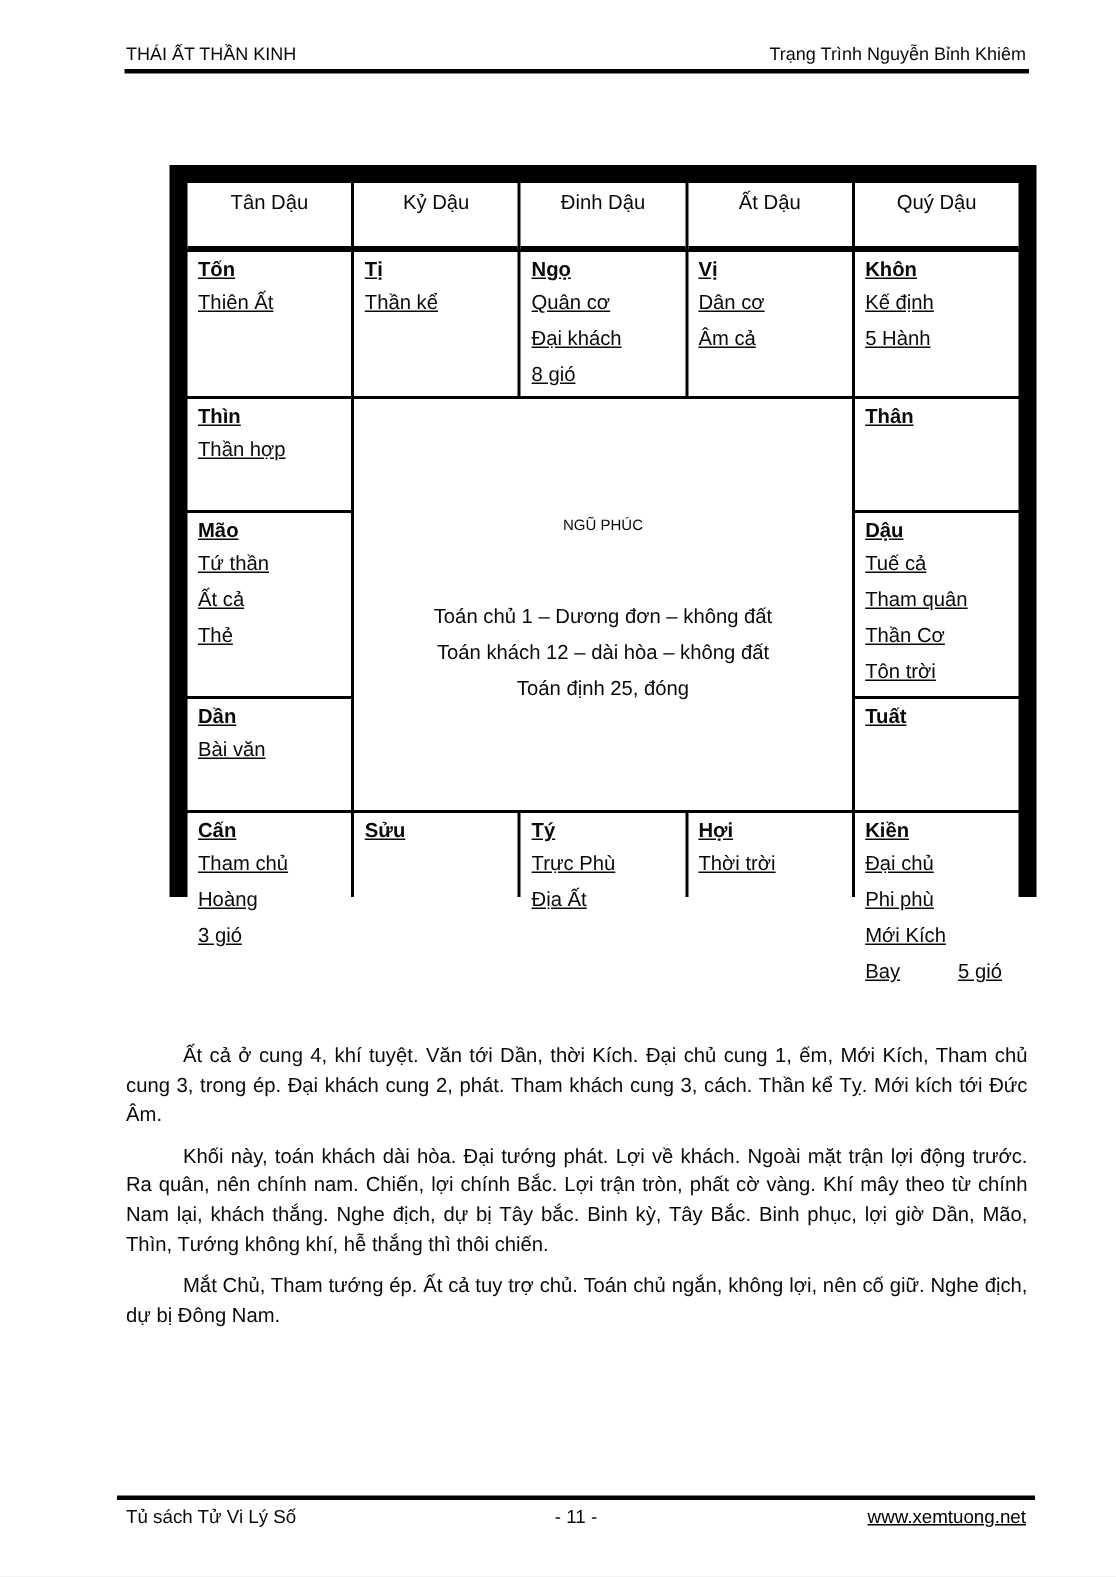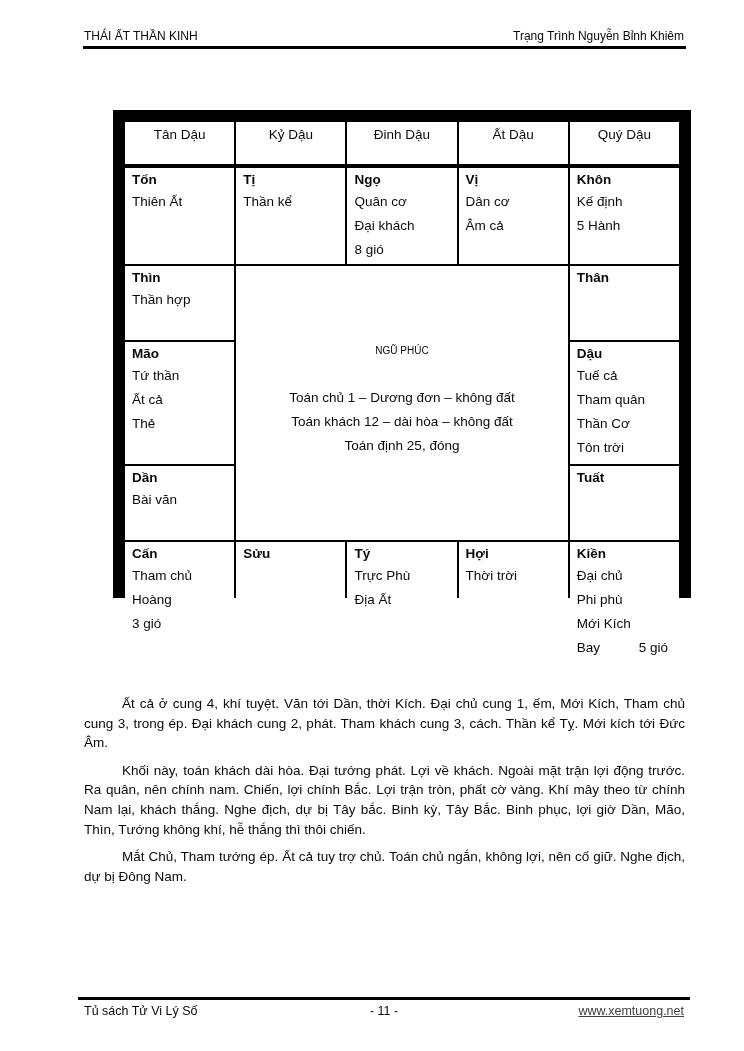--- a/index.html
+++ b/index.html
@@ -21,48 +21,48 @@
   .hrule { position: absolute; background: #000; height: 3px; }
   .header-rule { left: 83px; top: 46px; width: 603px; }
   .footer-rule { left: 78px; top: 997px; width: 612px; }
   .footer-row {
     position: absolute; left: 84px; top: 1004px; width: 600px;
     display: grid; grid-template-columns: 1fr auto 1fr; align-items: baseline;
     font-size: 12.5px;
   }
   .footer-row .fc { text-align: left; }
   .footer-row .fr { text-align: right; }
-  .weblink { text-decoration: underline; color: #404040; }
+  .weblink { text-decoration: underline; color: #000000; }
   
   .chart {
     position: absolute; left: 113px; top: 110px;
     width: 578px; height: 488px;
     background: #000;
     padding: 12px;
     display: grid;
     grid-template-columns: repeat(5, 1fr);
     grid-template-rows: 44px 96px 74px 122px 74px 124px;
     gap: 2px;
     font-size: 13.5px;
   }
   .cell { background: #fff; overflow: hidden; }
   .ycell { text-align: center; padding-top: 2px; border-bottom: 2px solid #000; }
   .ycell .yname { line-height: 21px; }
   .ycell .yval  { line-height: 21px; margin-top: 20px; }
-  .zcell { padding: 2px 7px 0 7px; }
+  .zcell { padding: 2px 7px 0 7px; text-decoration: underline; }
   .ztitle { font-weight: bold; line-height: 20px; }
   .zitem  { line-height: 24px; }
   .zitem:empty { display: none; }
   .split-line { display: flex; justify-content: space-between; line-height: 24px; padding-right: 4px; gap: 37px; }
   .center-cell {
     grid-column: 2 / 5; grid-row: 3 / 6;
     text-align: center;
   }
   .center-title { margin-top: 75px; line-height: 20px; font-size: 10px; }
-  .center-lines { margin-top: 25px; }
+  .center-lines { margin-top: 38px; }
   .center-lines div { line-height: 24px; }
   
   .bodytext {
     position: absolute; left: 84px; top: 694px; width: 601px;
     font-size: 13.5px; line-height: 19.6px;
     text-align: justify;
   }
   .bodytext p { text-indent: 38px; margin-bottom: 8px; }
 </style>
 </head>

